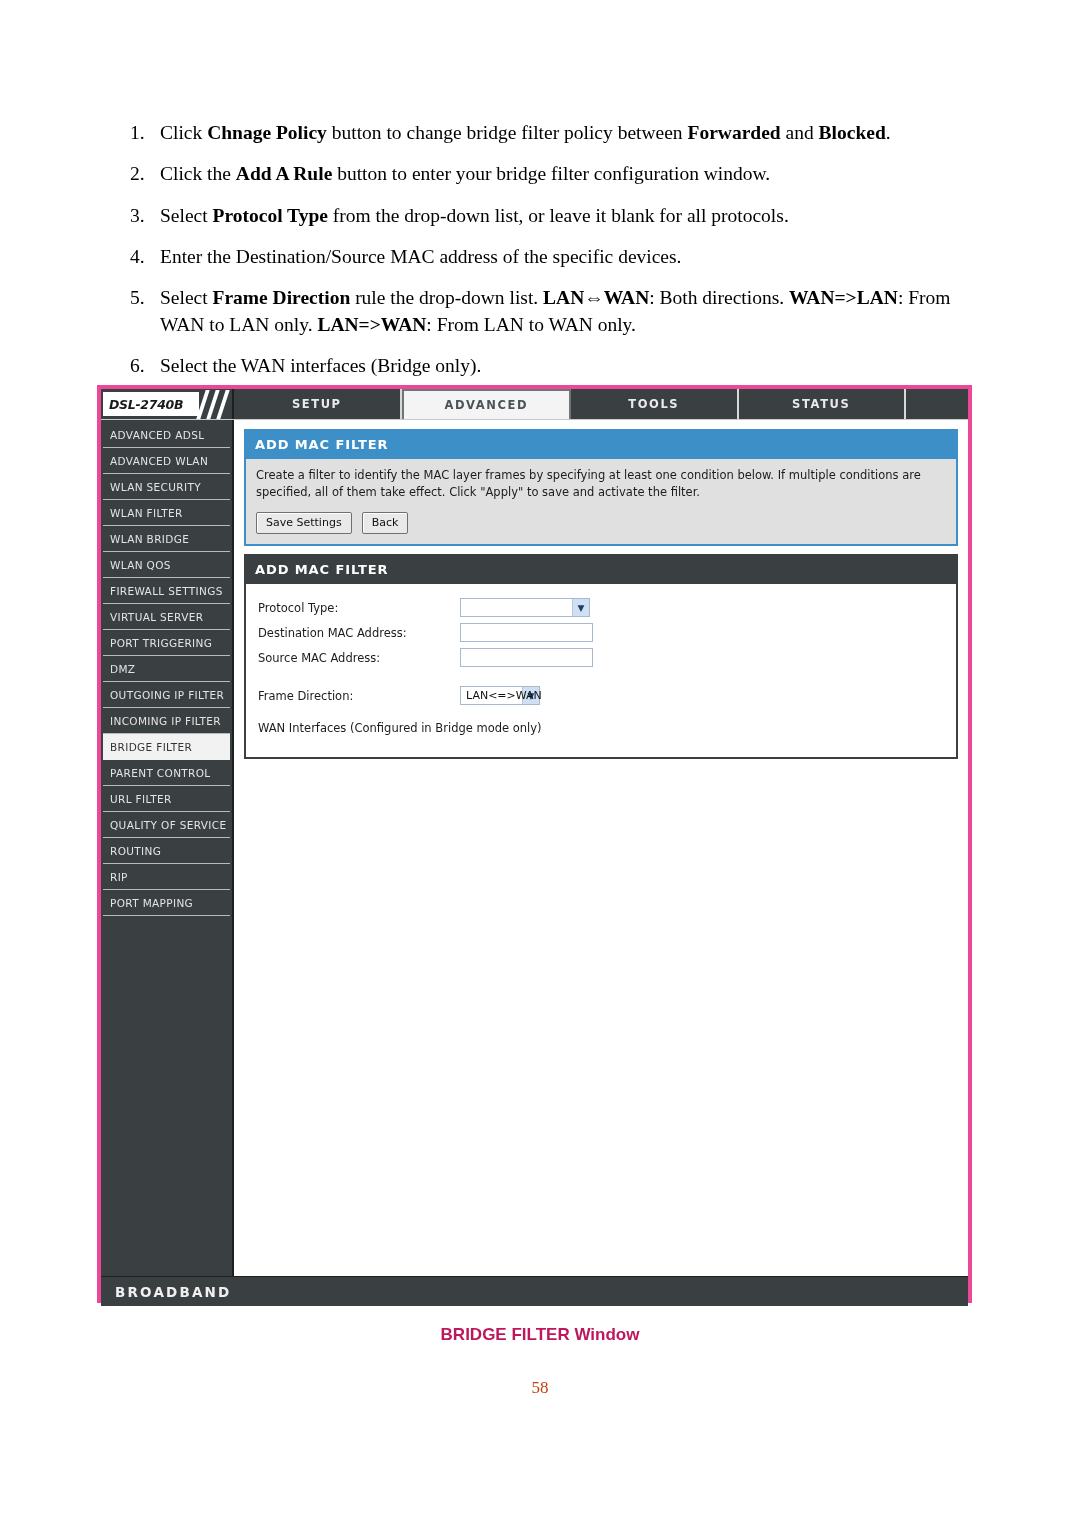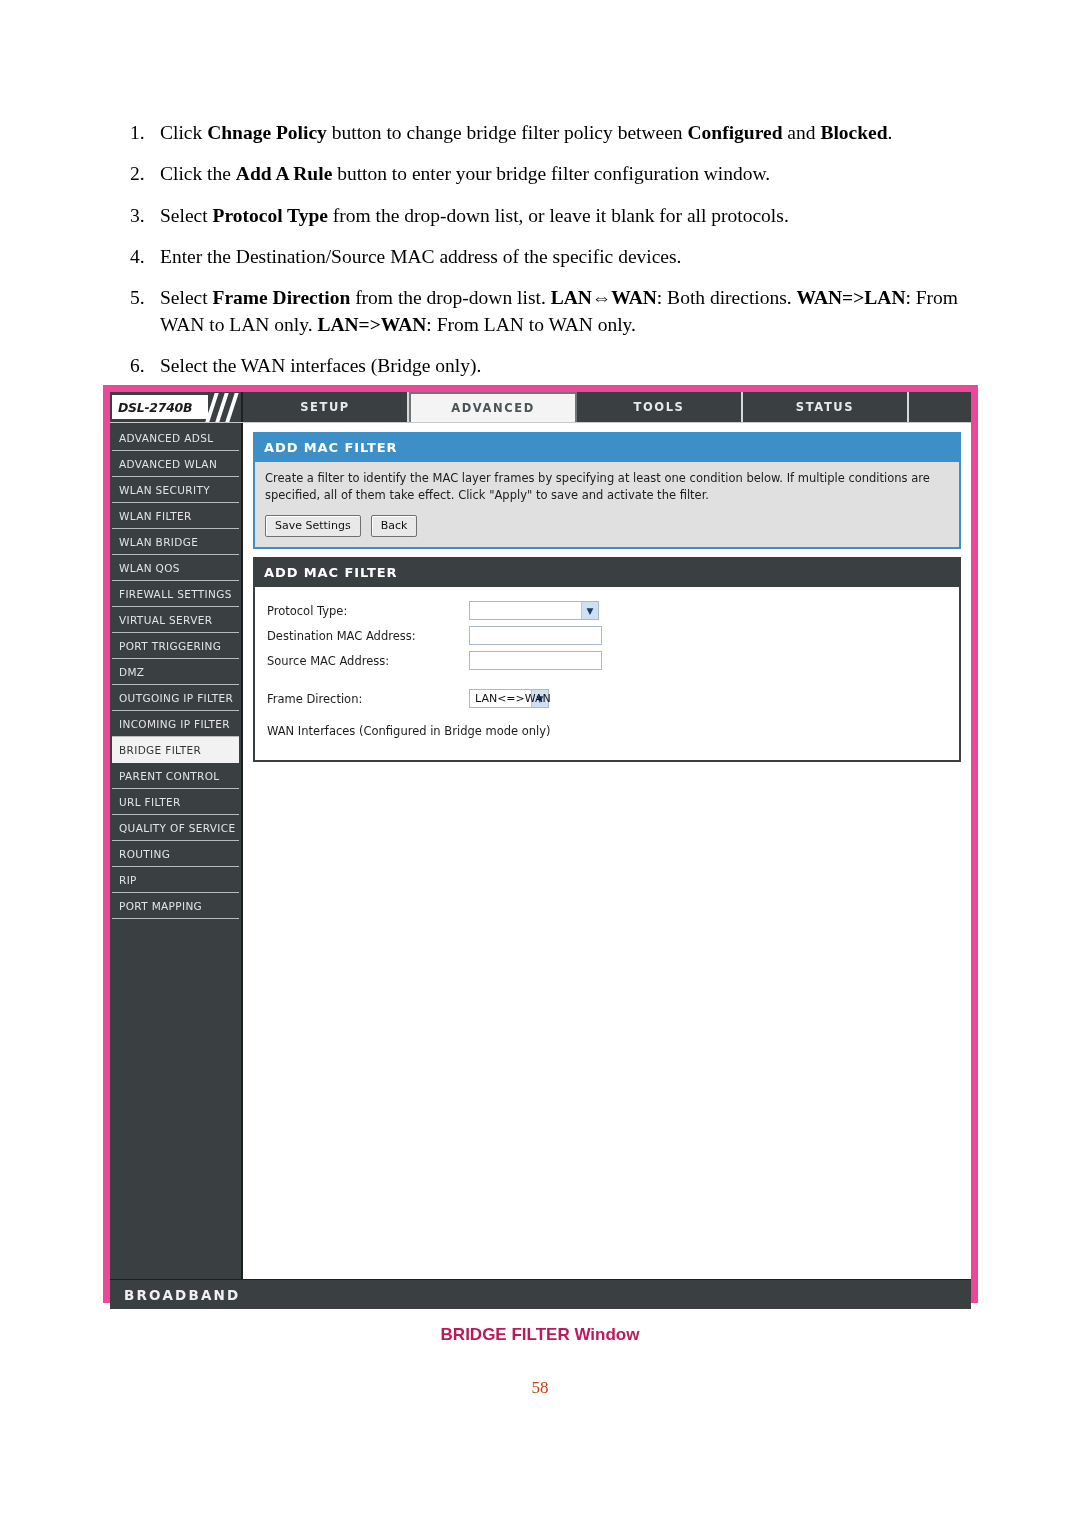--- a/index.html
+++ b/index.html
@@ -40,26 +40,26 @@
     box-sizing: border-box;
   }
   .doc-text {
     flex: 1 1 auto;
   }
   .doc-text b { font-weight: bold; }
 
   
   .router {
     position: absolute;
-    left: 103px;
+    left: 97px;
     top: 385px;
     width: 875px;
     height: 918px;
     background: #fff;
-    border: 7px solid #ec4899;
+    border: 4px solid #ec4899;
     box-sizing: border-box;
     font-family: "DejaVu Sans", sans-serif;
   }
 
   
   .r-header {
     display: flex;
     height: 31px;
     background: #3a3f41;
     box-sizing: border-box;
@@ -341,37 +341,37 @@
     font-size: 17px;
     color: #c2410c;
   }
 </style>
 </head>
 <body>
 
 <div class="doc-list" id="doc-list">
     <div class="doc-item">
       <div class="doc-num">1.</div>
-      <div class="doc-text"><span>Click </span><b>Chnage Policy</b><span> button to change bridge filter policy between </span><b>Configured</b><span> and </span><b>Blocked</b><span>.</span></div>
+      <div class="doc-text"><span>Click </span><b>Chnage Policy</b><span> button to change bridge filter policy between </span><b>Forwarded</b><span> and </span><b>Blocked</b><span>.</span></div>
     </div>
     <div class="doc-item">
       <div class="doc-num">2.</div>
       <div class="doc-text"><span>Click the </span><b>Add A Rule</b><span> button to enter your bridge filter configuration window.</span></div>
     </div>
     <div class="doc-item">
       <div class="doc-num">3.</div>
       <div class="doc-text"><span>Select </span><b>Protocol Type</b><span> from the drop-down list, or leave it blank for all protocols.</span></div>
     </div>
     <div class="doc-item">
       <div class="doc-num">4.</div>
       <div class="doc-text"><span>Enter the Destination/Source MAC address of the specific devices.</span></div>
     </div>
     <div class="doc-item">
       <div class="doc-num">5.</div>
-      <div class="doc-text"><span>Select </span><b>Frame Direction</b><span> from the drop-down list. </span><b>LAN⇔WAN</b><span>: Both directions. </span><b>WAN=&gt;LAN</b><span>: From WAN to LAN only.  </span><b>LAN=&gt;WAN</b><span>: From LAN to WAN only.</span></div>
+      <div class="doc-text"><span>Select </span><b>Frame Direction</b><span> rule the drop-down list. </span><b>LAN⇔WAN</b><span>: Both directions. </span><b>WAN=&gt;LAN</b><span>: From WAN to LAN only.  </span><b>LAN=&gt;WAN</b><span>: From LAN to WAN only.</span></div>
     </div>
     <div class="doc-item">
       <div class="doc-num">6.</div>
       <div class="doc-text"><span>Select the WAN interfaces (Bridge only).</span></div>
     </div>
     <div class="doc-item">
       <div class="doc-num">7.</div>
       <div class="doc-text"><span>Click </span><b>Save Settings</b><span> button to apply filter rule.</span></div>
     </div>
   </div>

